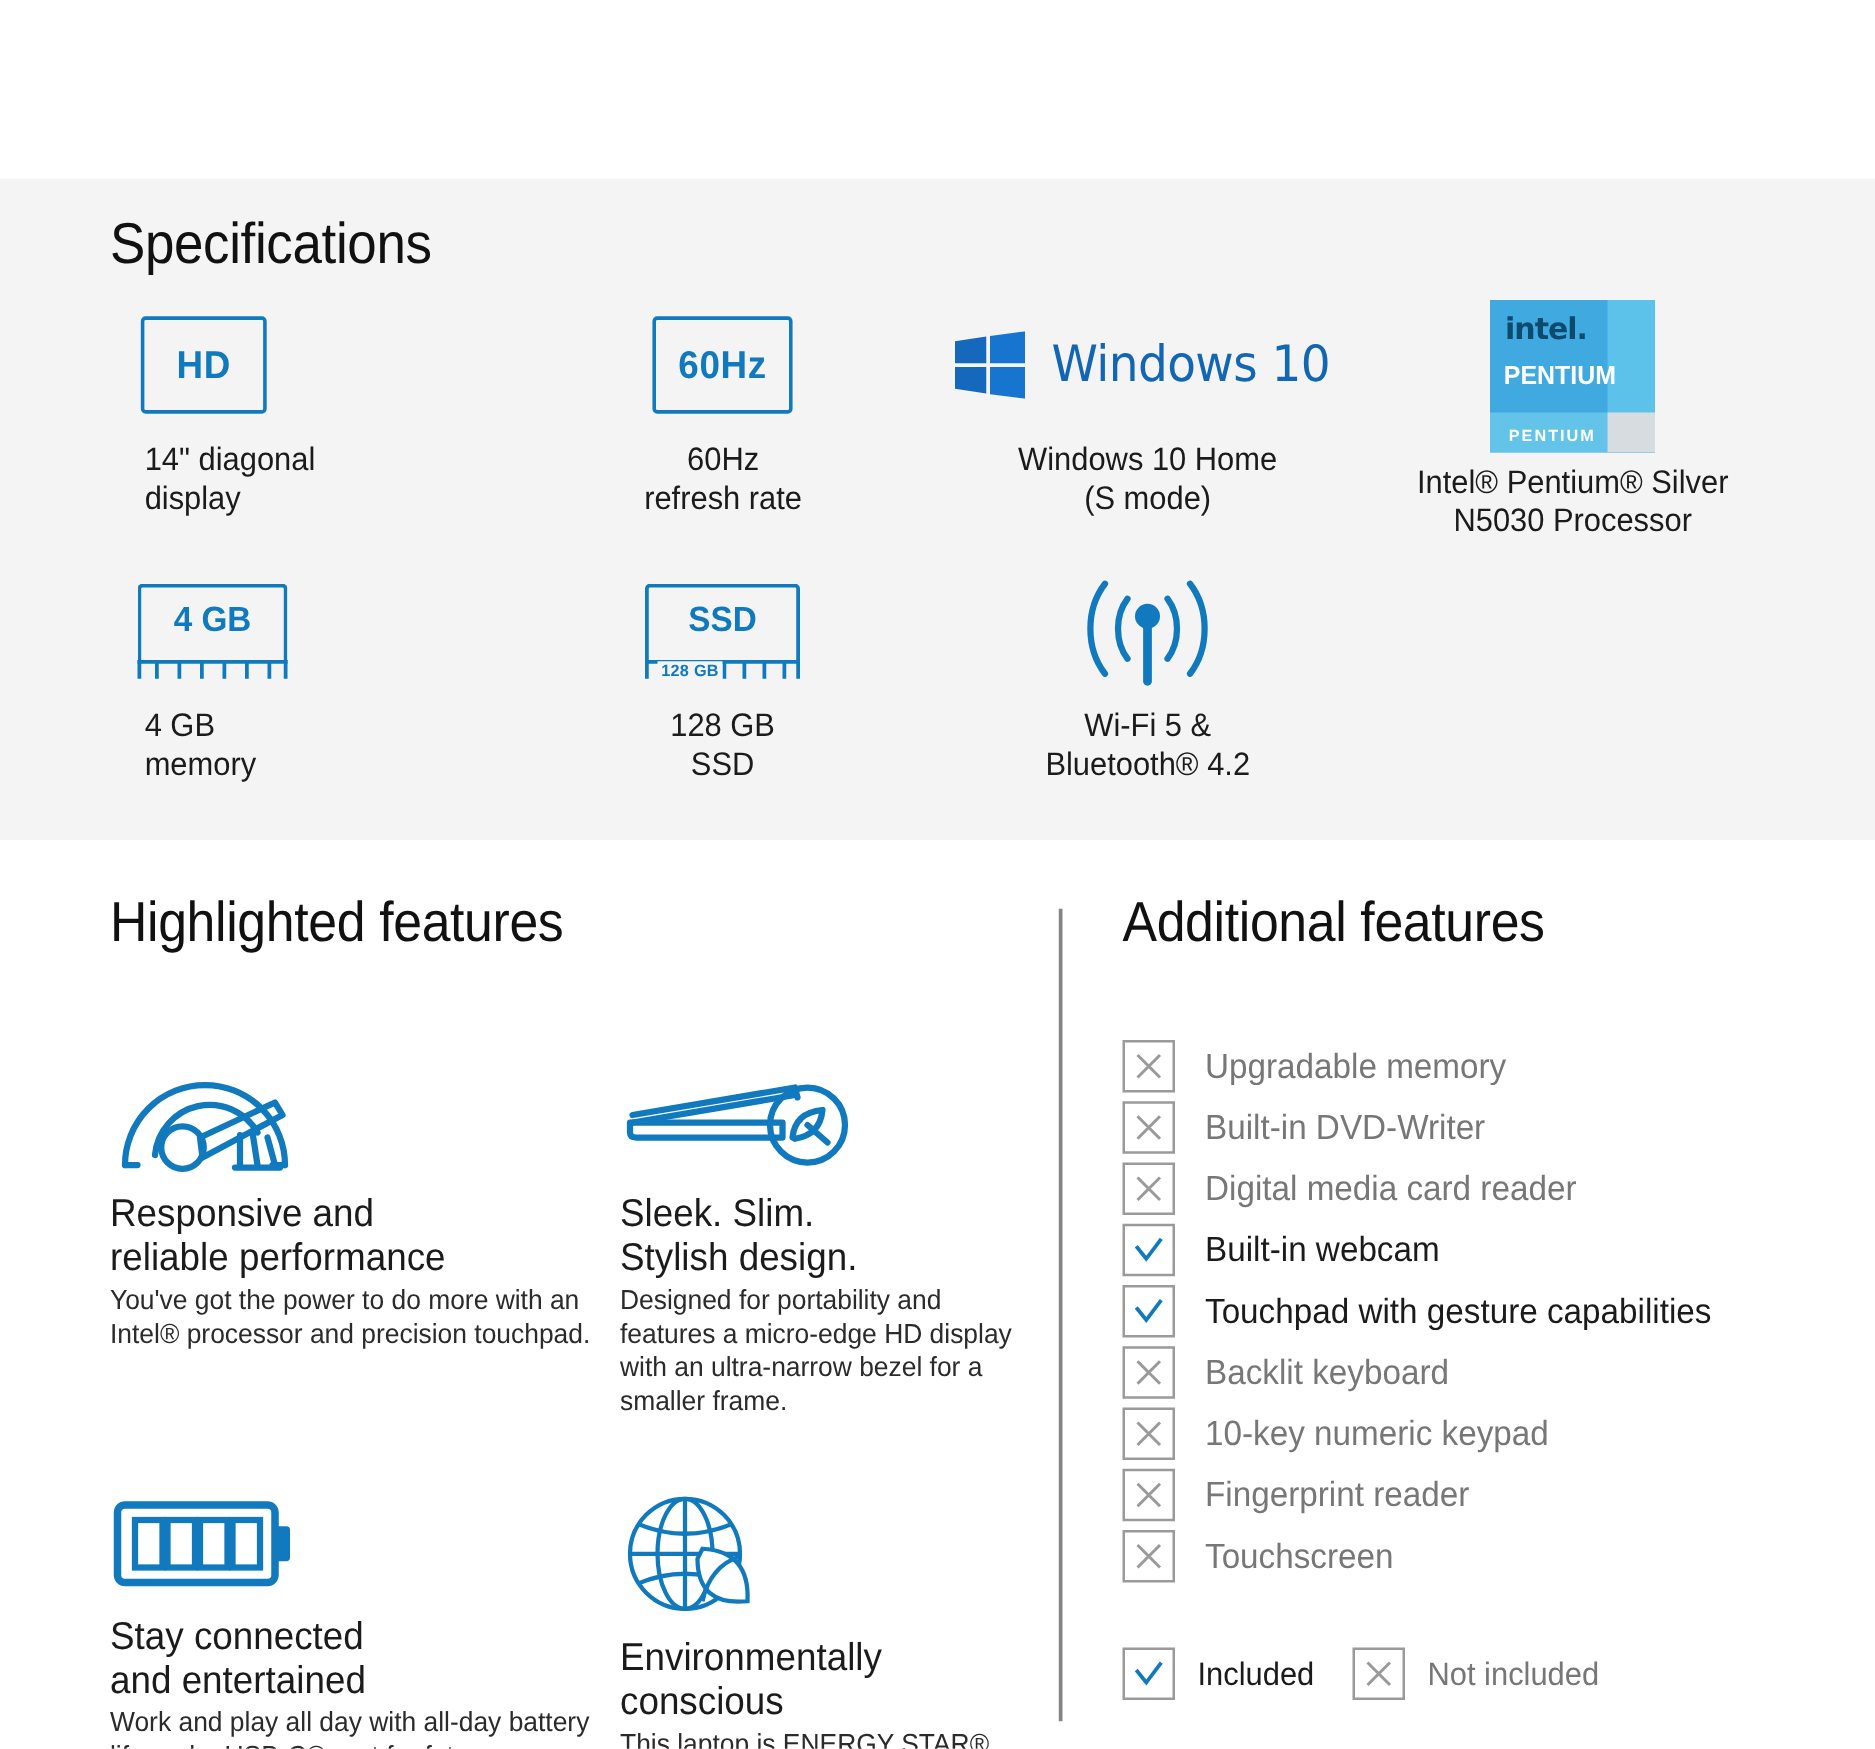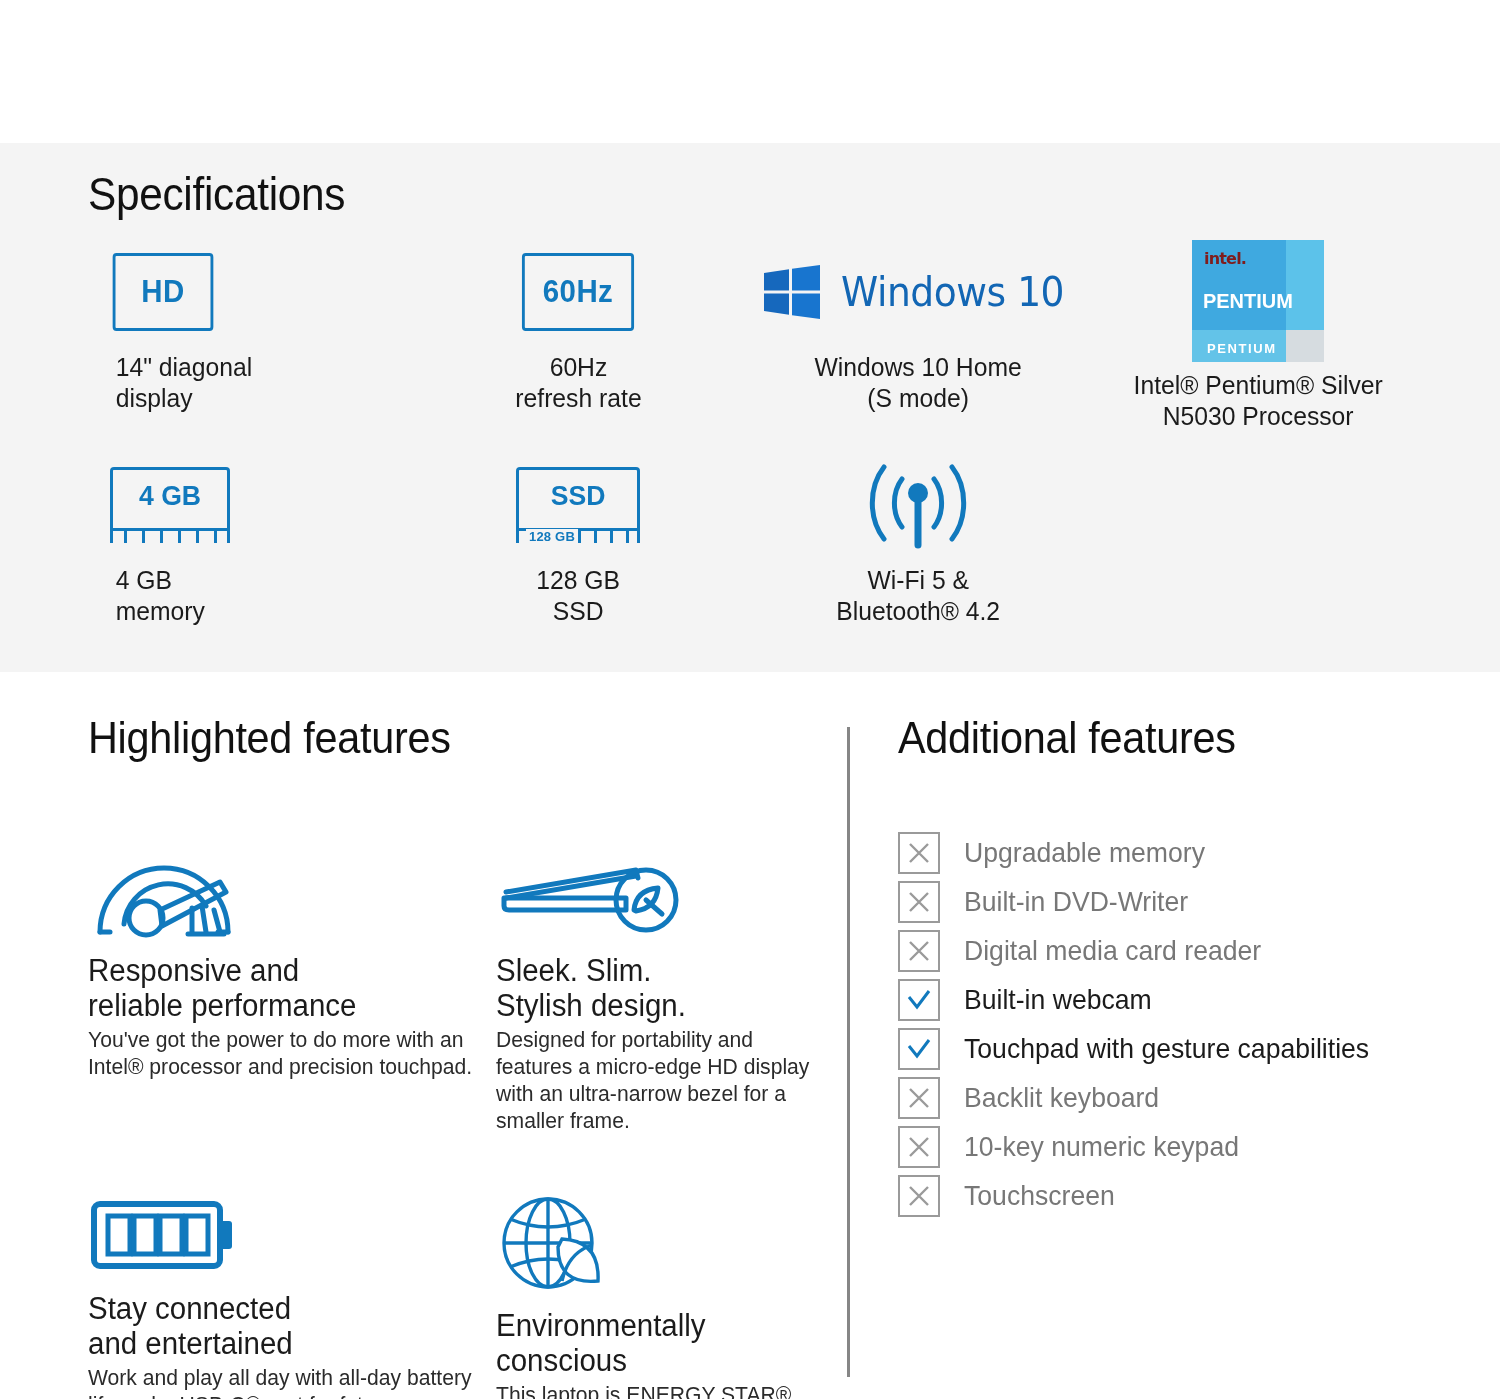--- a/index.html
+++ b/index.html
@@ -103,21 +103,21 @@
 
   
   .intel-badge {
     position: relative; width: 132px; height: 122px; overflow: hidden;
     background: #3fa9e0;
   }
   .ib-rightband { position: absolute; right: 0; top: 0; width: 38px; height: 100%; background:#5cc2ea; }
   .ib-bottomband { position: absolute; left: 0; bottom: 0; width: 100%; height: 32px; background:#63c3e8; }
   .ib-corner { position: absolute; right: 0; bottom: 0; width: 38px; height: 32px; background:#d6dce0; }
   .ib-intel {
-    position: absolute; left: 12px; top: 9px; color:#7f1d1d; font-size: 16px; font-weight: 700;
+    position: absolute; left: 12px; top: 9px; color:#0c4a6e; font-size: 24px; font-weight: 700;
     letter-spacing: -0.8px; font-family: "DejaVu Sans", sans-serif;
   }
   .ib-pentium {
     position: absolute; left: 11px; top: 49px; color:#fff; font-size: 21px; font-weight: 700;
     letter-spacing: 0px; transform: scaleX(0.95); transform-origin: left;
   }
   .ib-silver {
     position: absolute; left: 15px; bottom: 6px; color:#fff; font-size: 13px; font-weight: 700;
     letter-spacing: 1.6px;
   }
@@ -426,19 +426,45 @@
             </svg>
           </div>
           <div class="af-label">10-key numeric keypad</div>
         </div>
         <div class="af-row off">
           <div class="af-box">
             <svg width="28" height="28" viewBox="0 0 28 28">
               <path d="M5 5 L23 23 M23 5 L5 23" fill="none" stroke="#9a9a9a" stroke-width="2.4"></path>
             </svg>
           </div>
+          <div class="af-label">Fingerprint reader</div>
+        </div>
+        <div class="af-row off">
+          <div class="af-box">
+            <svg width="28" height="28" viewBox="0 0 28 28">
+              <path d="M5 5 L23 23 M23 5 L5 23" fill="none" stroke="#9a9a9a" stroke-width="2.4"></path>
+            </svg>
+          </div>
           <div class="af-label">Touchscreen</div>
         </div>
       </div>
   </div>
 
+  <div class="af-legend">
+    <div class="lg-item">
+      <div class="af-box">
+        <svg width="28" height="28" viewBox="0 0 28 28">
+          <path d="M4 11 L12 21 L24 5" fill="none" stroke="#1179bd" stroke-width="3"></path>
+        </svg>
+      </div>
+      <div class="lg-label">Included</div>
+    </div>
+    <div class="lg-item off">
+      <div class="af-box">
+        <svg width="28" height="28" viewBox="0 0 28 28">
+          <path d="M5 5 L23 23 M23 5 L5 23" fill="none" stroke="#9a9a9a" stroke-width="2.4"></path>
+        </svg>
+      </div>
+      <div class="lg-label">Not included</div>
+    </div>
+  </div>
 
 </div>
 
 </body></html>

